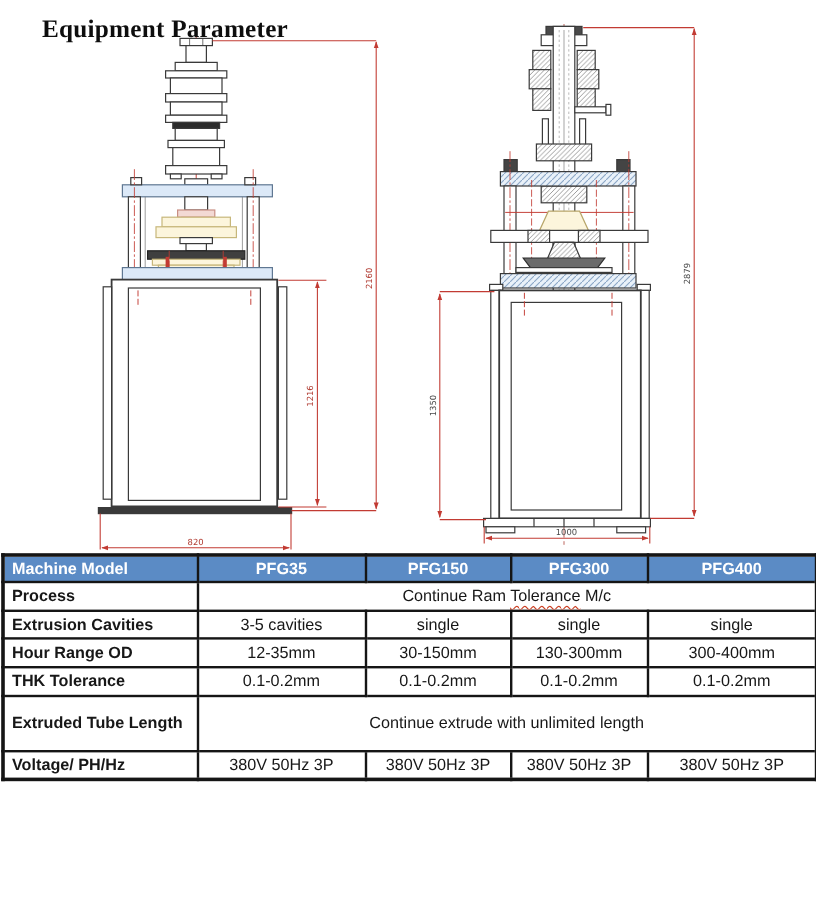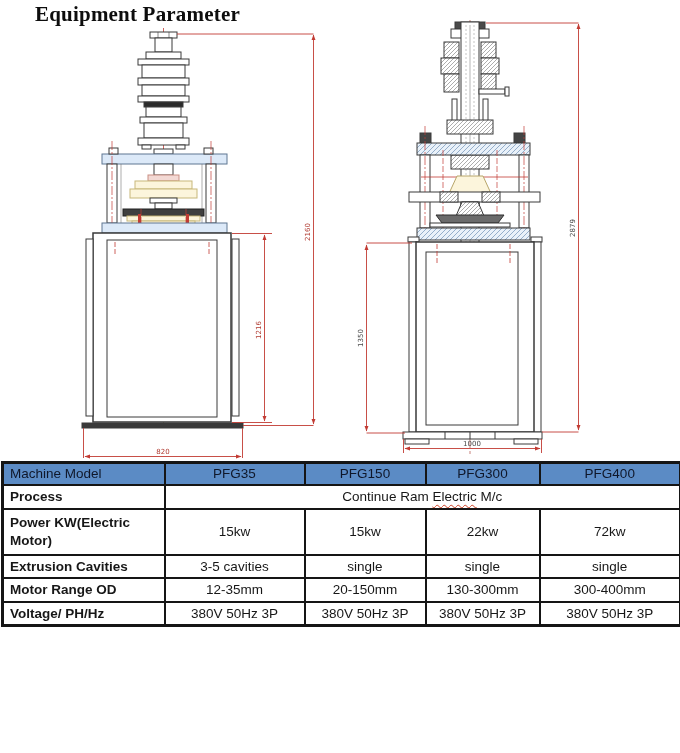--- a/index.html
+++ b/index.html
@@ -1,38 +1,38 @@
 <!DOCTYPE html>
 <html><head>
 <meta charset="utf-8">
 <style>
   html,body{margin:0;padding:0;}
   body{
     width:680px;height:753px;position:relative;background:#ffffff;
     font-family:"Liberation Sans",sans-serif;overflow:hidden;
   }
   .page-title{
-    position:absolute;left:35px;top:2px;z-index:5;
+    position:absolute;left:35px;top:12px;z-index:5;
     font-family:"Liberation Serif",serif;font-weight:bold;
     font-size:21px;color:#0d0d0d;letter-spacing:.2px;
   }
   svg.draw{position:absolute;left:0;top:0;}
 
   .table-wrap{position:absolute;left:1px;top:461px;width:678px;z-index:4;}
   table.spec{
     border-collapse:collapse;width:678px;table-layout:fixed;
     font-size:13.5px;color:#171717;background:#fff;
   }
   table.spec{border:3px solid #151515;}
   table.spec td,table.spec th{
     border:2px solid #151515;padding:1px 6px;vertical-align:middle;
     overflow:hidden;line-height:1.35;
   }
   table.spec thead th{
-    background:#5b8bc5;color:#0f172a;font-weight:normal;text-align:center;height:18px;
+    background:#5b8bc5;color:#ffffff;font-weight:bold;text-align:center;height:18px;
   }
   table.spec thead th.lblh{text-align:left;}
   td.lbl{font-weight:bold;text-align:left;}
   td.val{text-align:center;font-weight:normal;}
   tr.r-sm td{height:19px;}
   tr.r-md td{height:20px;}
   tr.r-tall td{height:42px;}
   .sq{
     text-decoration:underline;text-decoration-style:wavy;
     text-decoration-color:#cc4125;text-decoration-thickness:1px;
@@ -244,42 +244,46 @@
         <th class="lblh">Machine Model</th>
         <th>PFG35</th>
         <th>PFG150</th>
         <th>PFG300</th>
         <th>PFG400</th>
       </tr>
     </thead>
     <tbody>
       <tr class="r-md">
         <td class="lbl">Process</td>
-        <td class="val" colspan="4"><span>Continue Ram </span><span class="sq">Electric</span><span> M/c</span></td>
-      </tr>
-      <tr class="r-tall">
-        <td class="lbl">Power KW(Electric Motor)</td>
-        <td class="val">15kw</td>
-        <td class="val">15kw</td>
-        <td class="val">22kw</td>
-        <td class="val">72kw</td>
+        <td class="val" colspan="4"><span>Continue Ram </span><span class="sq">Tolerance</span><span> M/c</span></td>
       </tr>
       <tr class="r-sm">
         <td class="lbl">Extrusion Cavities</td>
         <td class="val">3-5 cavities</td>
         <td class="val">single</td>
         <td class="val">single</td>
         <td class="val">single</td>
       </tr>
       <tr class="r-md">
-        <td class="lbl">Motor Range OD</td>
+        <td class="lbl">Hour Range OD</td>
         <td class="val">12-35mm</td>
-        <td class="val">20-150mm</td>
+        <td class="val">30-150mm</td>
         <td class="val">130-300mm</td>
         <td class="val">300-400mm</td>
+      </tr>
+      <tr class="r-md">
+        <td class="lbl">THK Tolerance</td>
+        <td class="val">0.1-0.2mm</td>
+        <td class="val">0.1-0.2mm</td>
+        <td class="val">0.1-0.2mm</td>
+        <td class="val">0.1-0.2mm</td>
+      </tr>
+      <tr class="r-tall">
+        <td class="lbl">Extruded Tube Length</td>
+        <td class="val" colspan="4">Continue extrude with unlimited length</td>
       </tr>
       <tr class="r-sm">
         <td class="lbl">Voltage/ PH/Hz</td>
         <td class="val">380V 50Hz 3P</td>
         <td class="val">380V 50Hz 3P</td>
         <td class="val">380V 50Hz 3P</td>
         <td class="val">380V 50Hz 3P</td>
       </tr>
     </tbody>
   </table>

